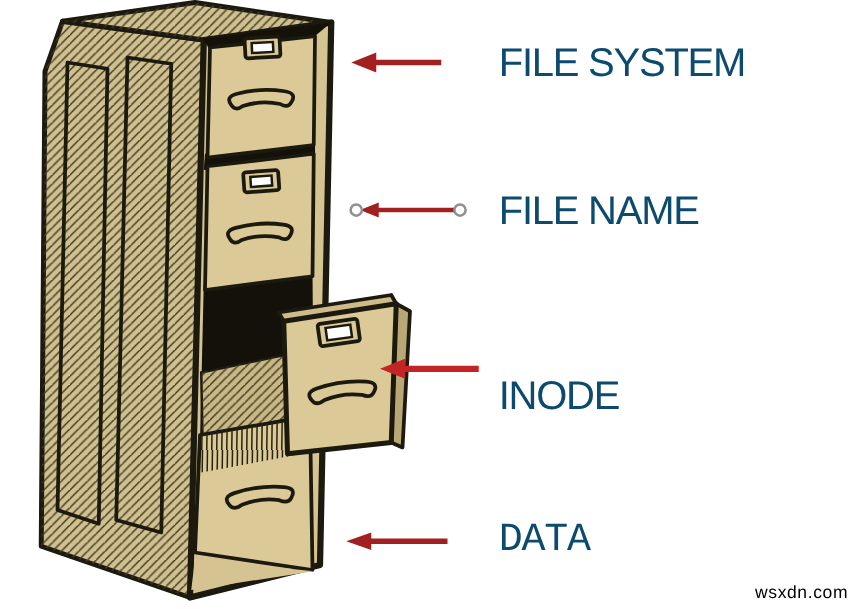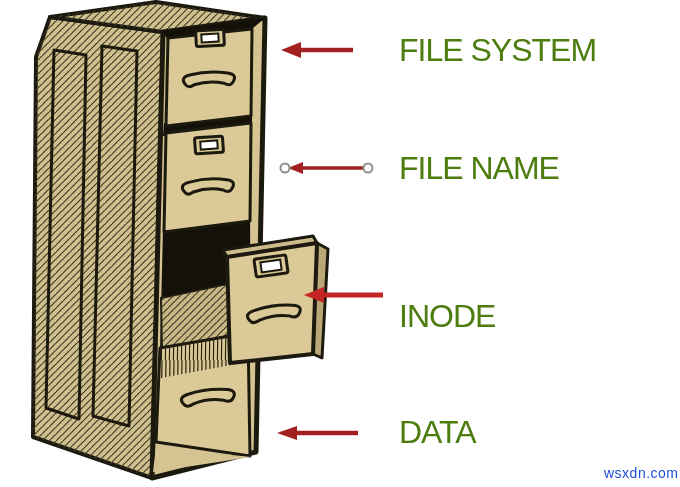--- a/index.html
+++ b/index.html
@@ -3,29 +3,29 @@
 <meta charset="utf-8">
 <style>
   html,body{margin:0;padding:0;background:#fff;}
   .stage{
     position:relative;width:680px;height:487px;background:#ffffff;
     overflow:hidden;font-family:"Liberation Sans", sans-serif;
   }
   .cabinet-svg{position:absolute;left:0;top:0;}
   .diagram-label{
     position:absolute;left:399px;font-size:32px;line-height:32px;
-    letter-spacing:-1px;color:#4d7c0f;white-space:nowrap;font-weight:400;
+    letter-spacing:-1px;color:#0c4a6e;white-space:nowrap;font-weight:400;
   }
   .lbl-file-system{top:34px;}
   .lbl-file-name{top:152px;}
   .lbl-inode{top:286px;margin-top:14px;}
-  .lbl-data{top:416px;}
+  .lbl-data{top:416px;font-family:Liberation Mono, monospace;}
   .watermark{
     position:absolute;left:604px;top:465px;font-size:14px;
-    color:#1d4ed8;letter-spacing:0.5px;
+    color:#000000;letter-spacing:0.5px;
   }
 </style>
 </head>
 <body>
 
 <div class="stage">
 
   <svg class="cabinet-svg" width="680" height="487" viewBox="0 0 680 487">
     <defs>
       <pattern id="hatch" width="7" height="7" patternUnits="userSpaceOnUse">

